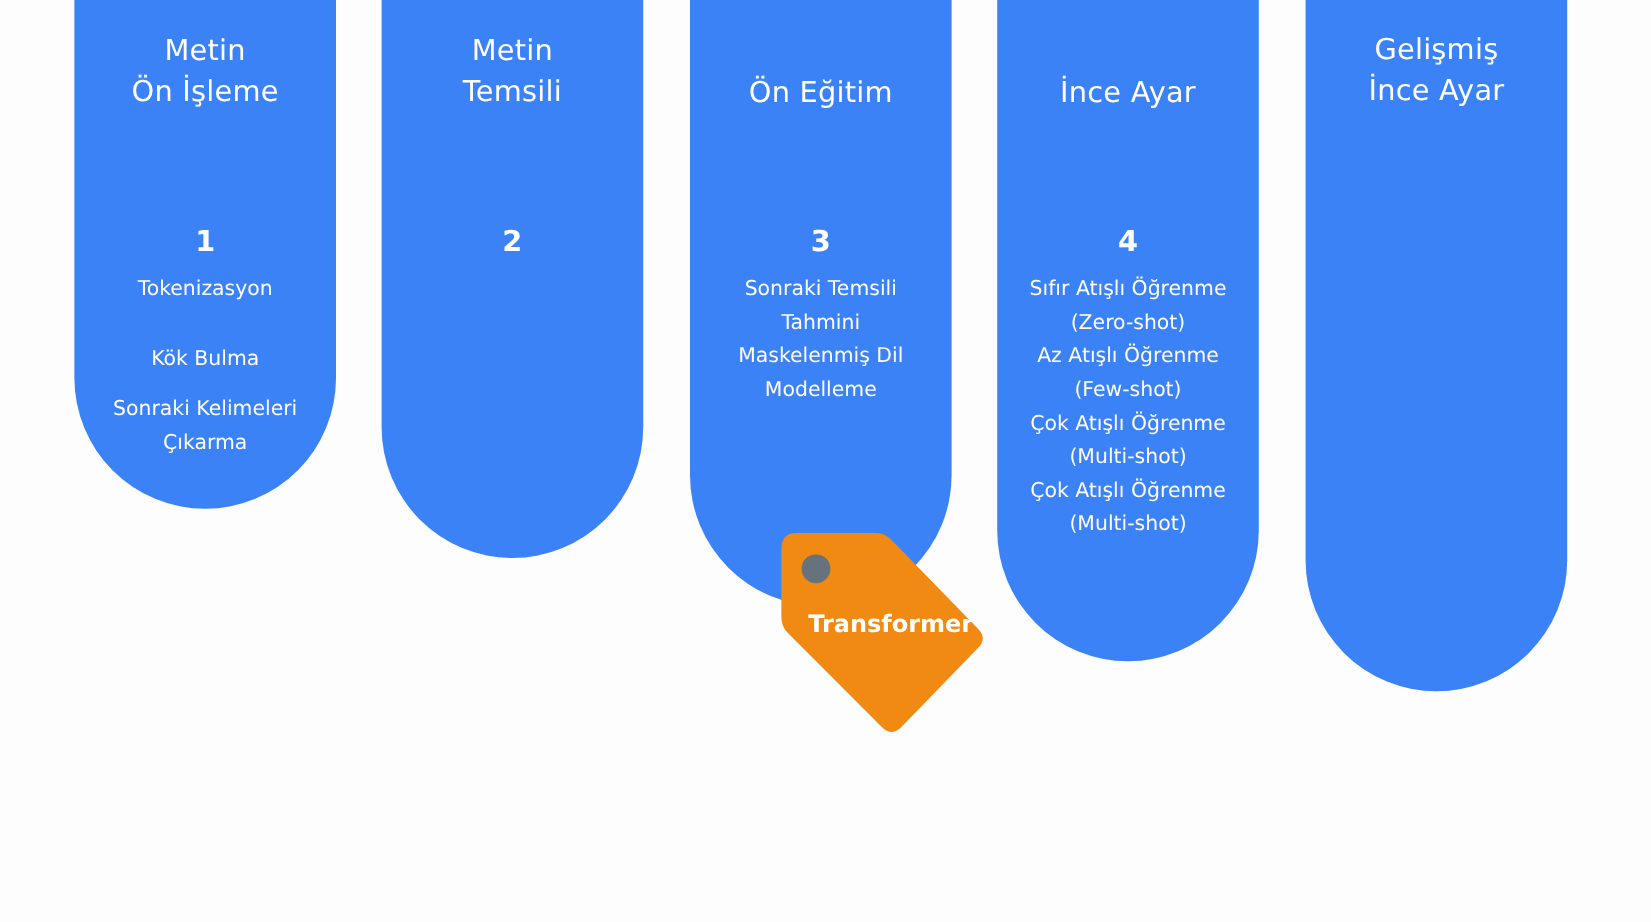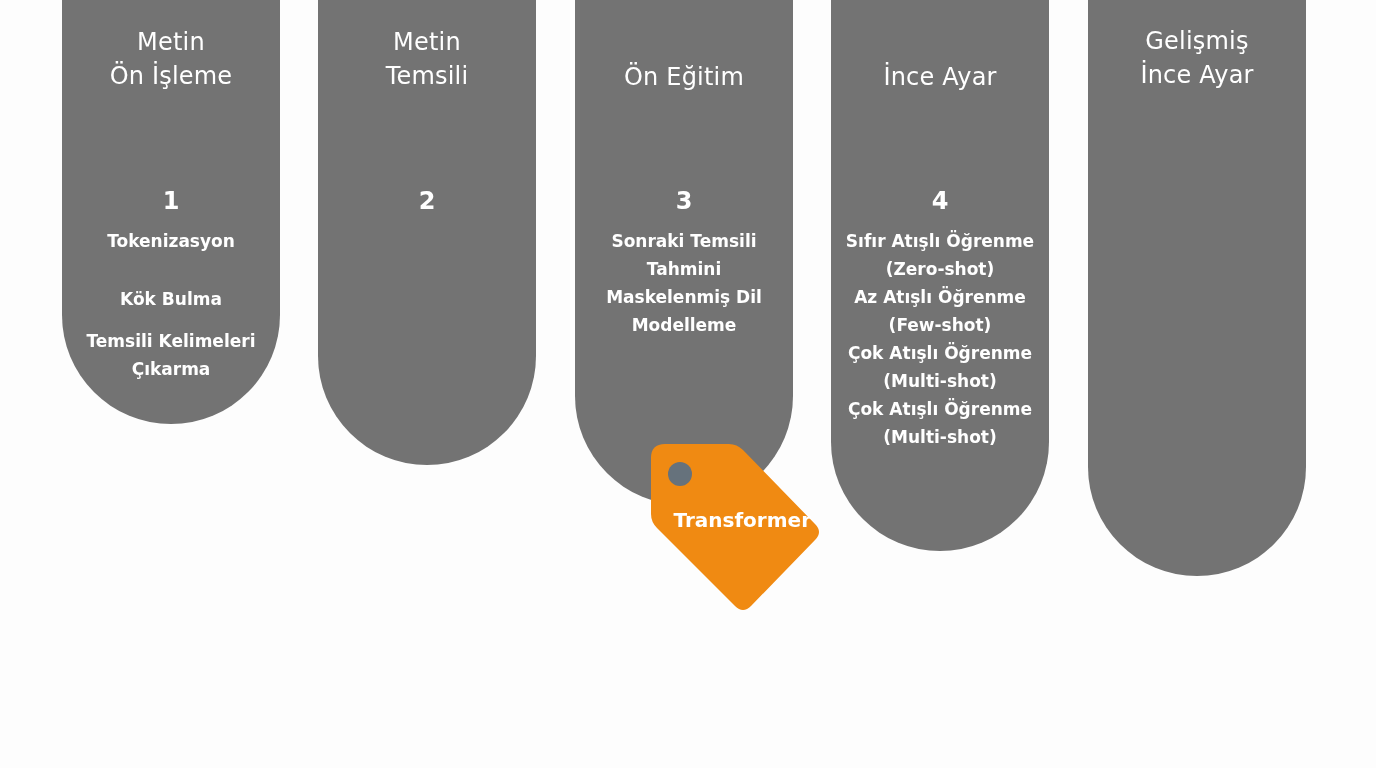--- a/index.html
+++ b/index.html
@@ -5,40 +5,40 @@
     html, body { margin: 0; padding: 0; }
     body {
       width: 1376px; height: 768px; overflow: hidden;
       background: #fdfdfd;
       font-family: "DejaVu Sans", sans-serif;
       position: relative;
     }
     .col {
       position: absolute; top: 0;
       width: 218px;
-      background: #737373;
+      background: #3b82f6;
       border-radius: 0 0 113.5px 113.5px;
       color: #ffffff;
       text-align: center;
     }
     .col .title {
       position: absolute; left: 0; right: 0;
       font-size: 24px; line-height: 34px;
       font-weight: normal;
       letter-spacing: 0.2px;
     }
     .col .num {
       position: absolute; left: 0; right: 0; top: 186px;
       font-size: 24px; font-weight: bold; line-height: 30px;
     }
     .col .items {
       position: absolute; left: 0; right: 0; top: 227px;
       font-size: 17px; line-height: 28px;
     }
-    .col .items .item { margin: 0; font-weight: bold; }
+    .col .items .item { margin: 0; }
     .gap-md { margin-top: 28px; }
     .tag {
       position: absolute;
       left: 651px; top: 444px;
       width: 170px; height: 170px;
     }
     .tag svg { position: absolute; left: 0; top: 0; }
     .tag .tag-label {
       position: absolute; left: 0px; top: 64px;
       width: 160px; text-align: right;
@@ -51,21 +51,21 @@
 
 <div class="col" style="left:62px; height:424px;">
   <div class="title" style="top:25px;">
     <div>Metin</div>
     <div>Ön İşleme</div>
   </div>
   <div class="num">1</div>
   <div class="items">
     <div class="item">Tokenizasyon</div>
     <div class="item" style="margin-top:30px;">Kök Bulma</div>
-    <div class="item" style="margin-top:14px;">Temsili Kelimeleri</div>
+    <div class="item" style="margin-top:14px;">Sonraki Kelimeleri</div>
     <div class="item">Çıkarma</div>
   </div>
 </div>
 
 <div class="col" style="left:318px; height:465px;">
   <div class="title" style="top:25px;">
     <div>Metin</div>
     <div>Temsili</div>
   </div>
   <div class="num">2</div>

